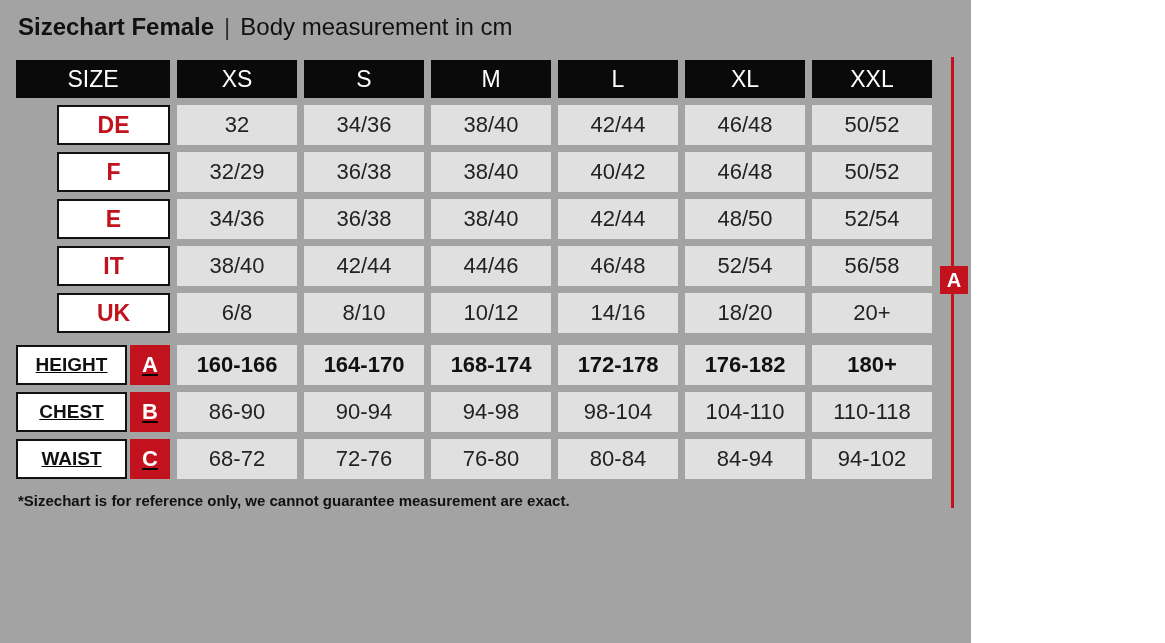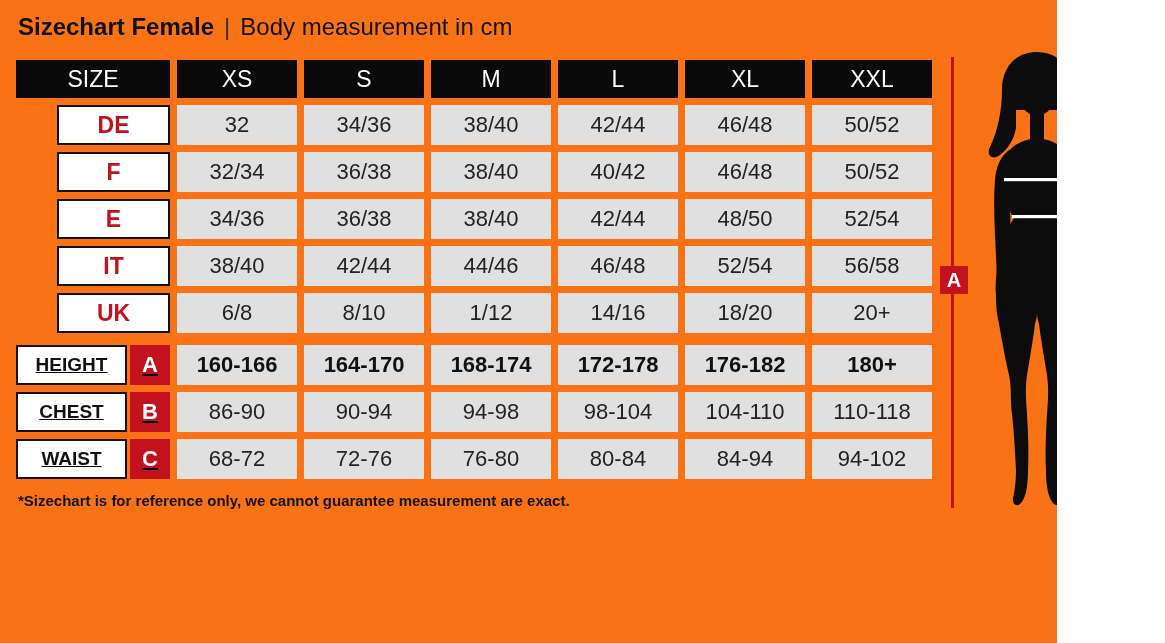--- a/index.html
+++ b/index.html
@@ -1,19 +1,19 @@
 <!DOCTYPE html>
 <html><head>
 <meta charset="utf-8">
 <style>
   * { margin:0; padding:0; box-sizing:border-box; }
   html,body { background:#ffffff; }
   body { font-family:"Liberation Sans", sans-serif; }
   #canvas {
-    position:relative; width:1057px; height:643px; background:#f97316; overflow:hidden;
+    position:relative; width:971px; height:643px; background:#a3a3a3; overflow:hidden;
   }
 
   
   .title { position:absolute; left:18px; top:13px; font-size:24px; color:#111; white-space:nowrap; }
   .t-bold { font-weight:bold; }
   .t-sep  { margin:0 10px; color:#333; font-weight:300; }
   .t-reg  { font-weight:normal; }
 
   
   .grid {
@@ -87,21 +87,21 @@
 
     <div class="rlabel">DE</div>
     <div class="cell">32</div>
     <div class="cell">34/36</div>
     <div class="cell">38/40</div>
     <div class="cell">42/44</div>
     <div class="cell">46/48</div>
     <div class="cell">50/52</div>
 
     <div class="rlabel">F</div>
-    <div class="cell">32/34</div>
+    <div class="cell">32/29</div>
     <div class="cell">36/38</div>
     <div class="cell">38/40</div>
     <div class="cell">40/42</div>
     <div class="cell">46/48</div>
     <div class="cell">50/52</div>
 
     <div class="rlabel">E</div>
     <div class="cell">34/36</div>
     <div class="cell">36/38</div>
     <div class="cell">38/40</div>
@@ -113,21 +113,21 @@
     <div class="cell">38/40</div>
     <div class="cell">42/44</div>
     <div class="cell">44/46</div>
     <div class="cell">46/48</div>
     <div class="cell">52/54</div>
     <div class="cell">56/58</div>
 
     <div class="rlabel">UK</div>
     <div class="cell">6/8</div>
     <div class="cell">8/10</div>
-    <div class="cell">1/12</div>
+    <div class="cell">10/12</div>
     <div class="cell">14/16</div>
     <div class="cell">18/20</div>
     <div class="cell">20+</div>
   </div>
 
   <div class="grid" id="meas-grid">
     <div class="mlabel">
       <div class="mbox">HEIGHT</div>
       <div class="mletter">A</div>
     </div>

